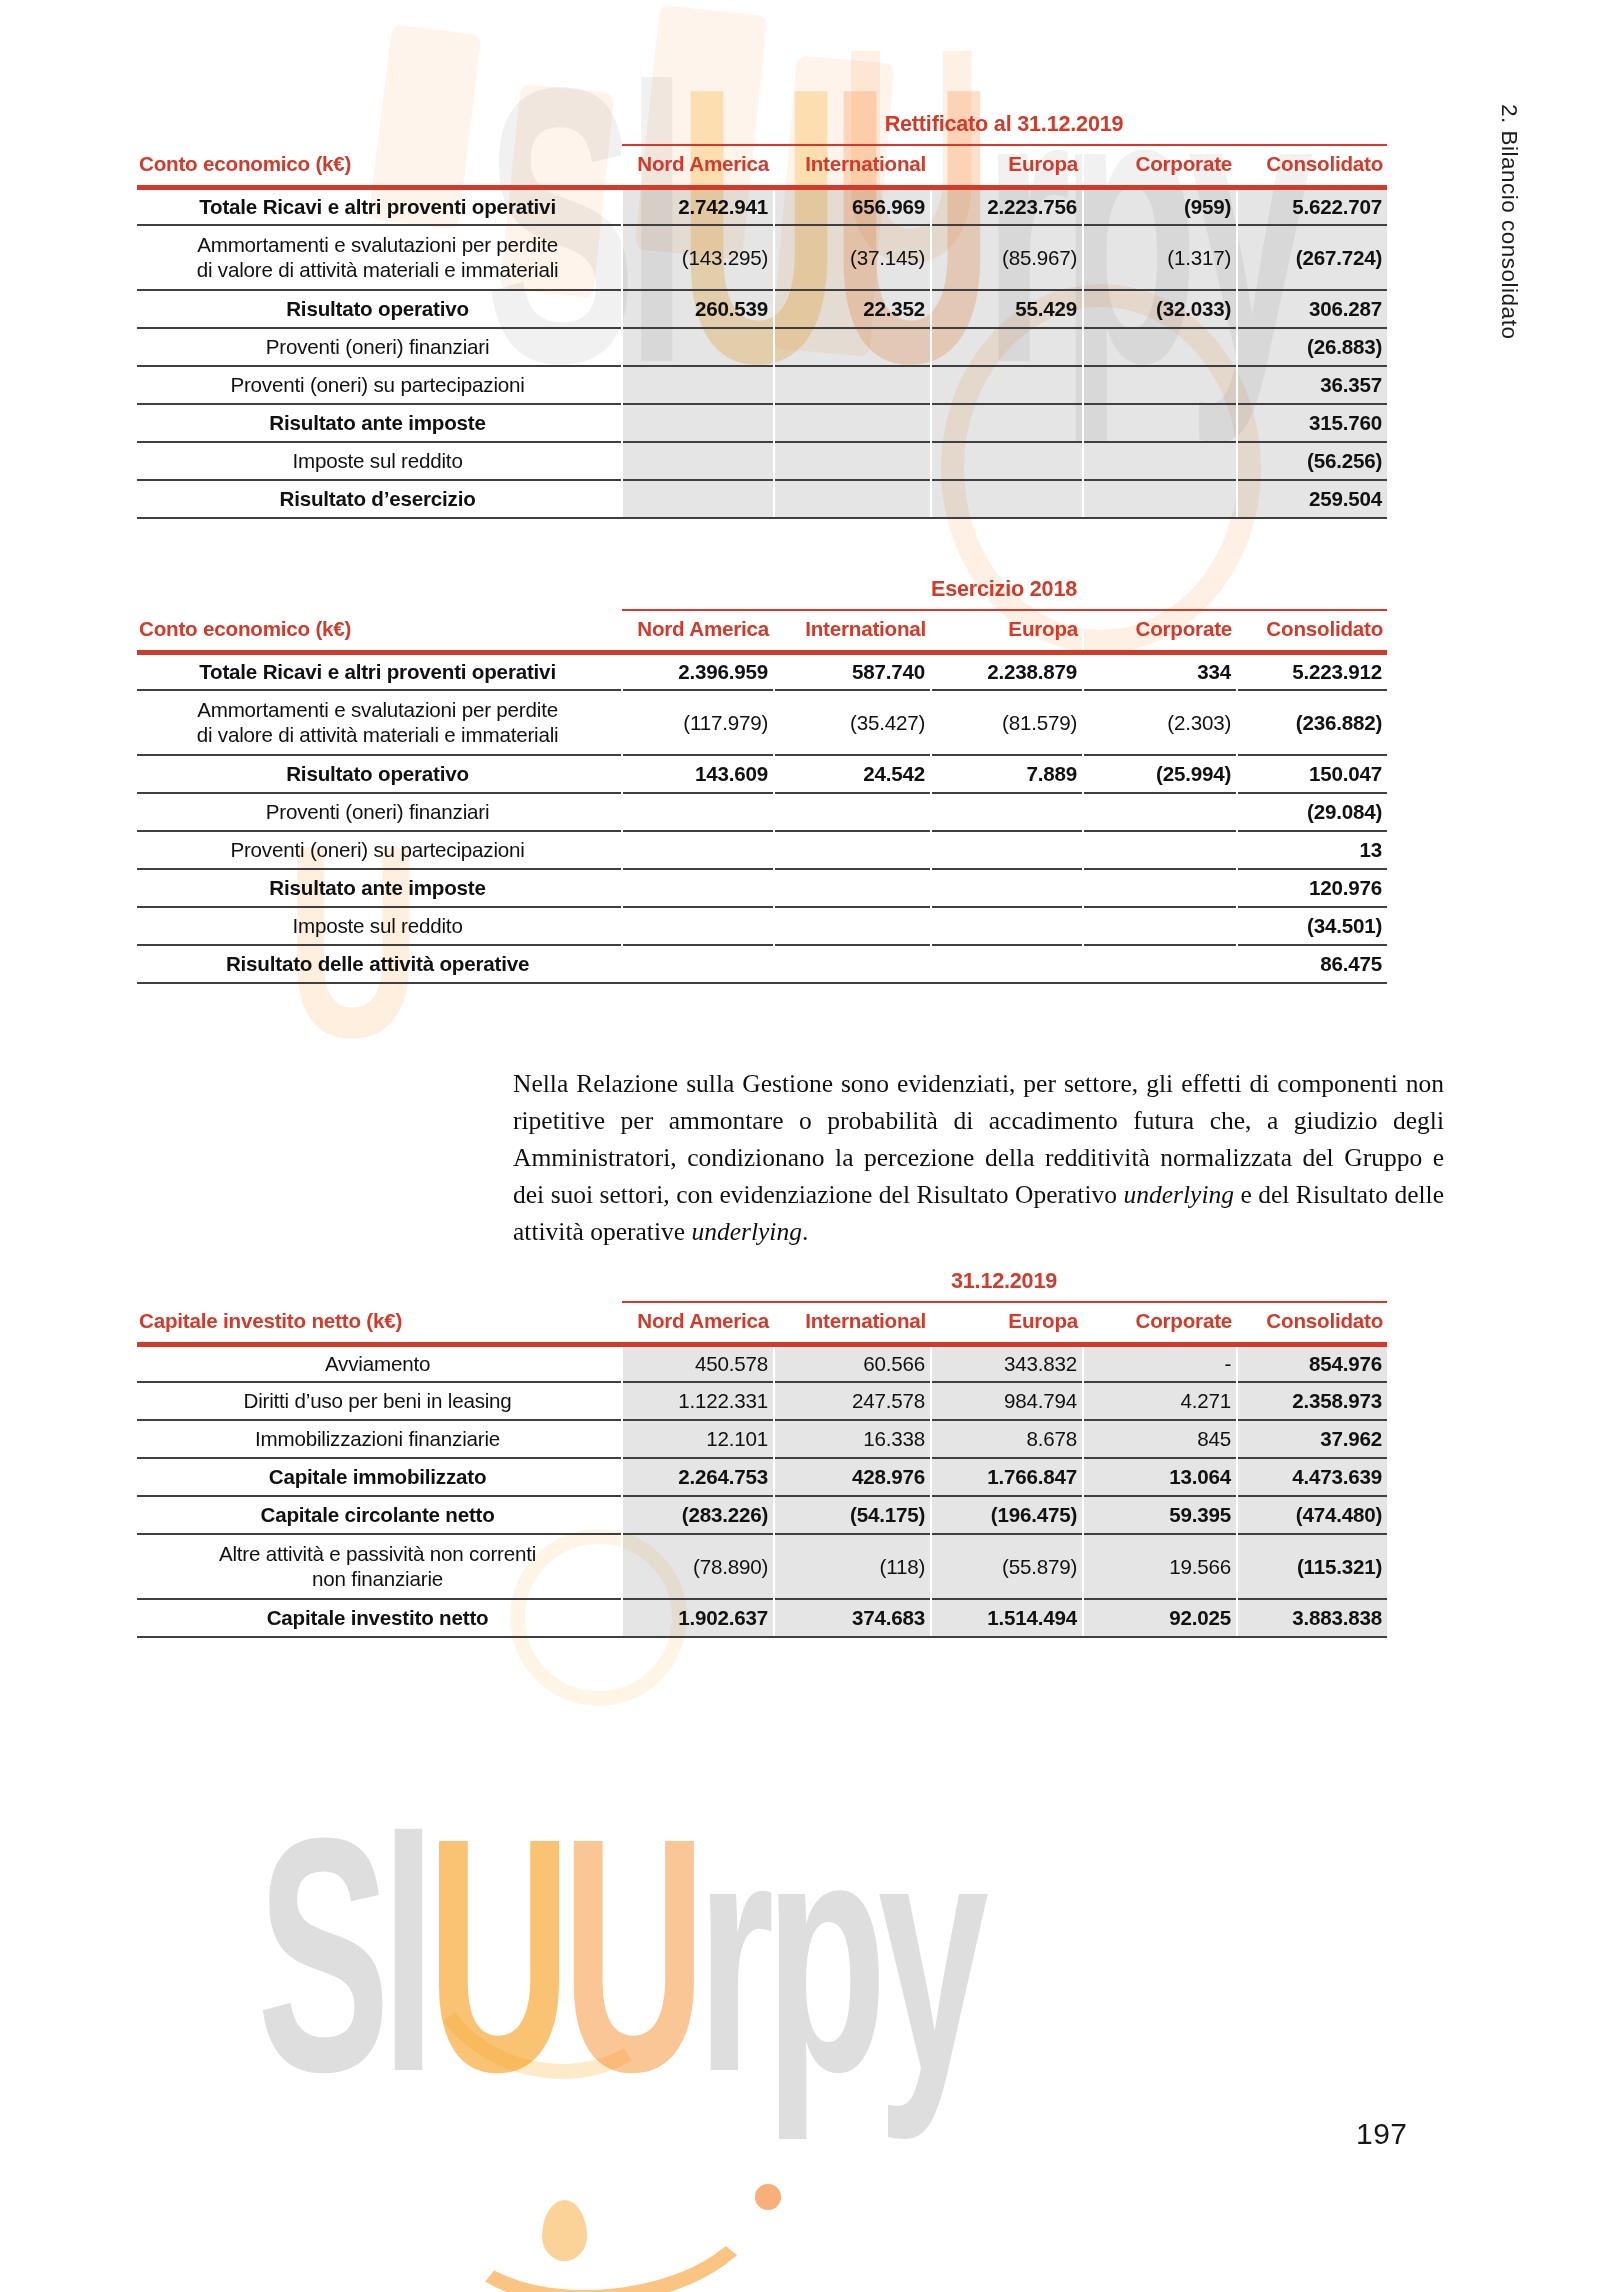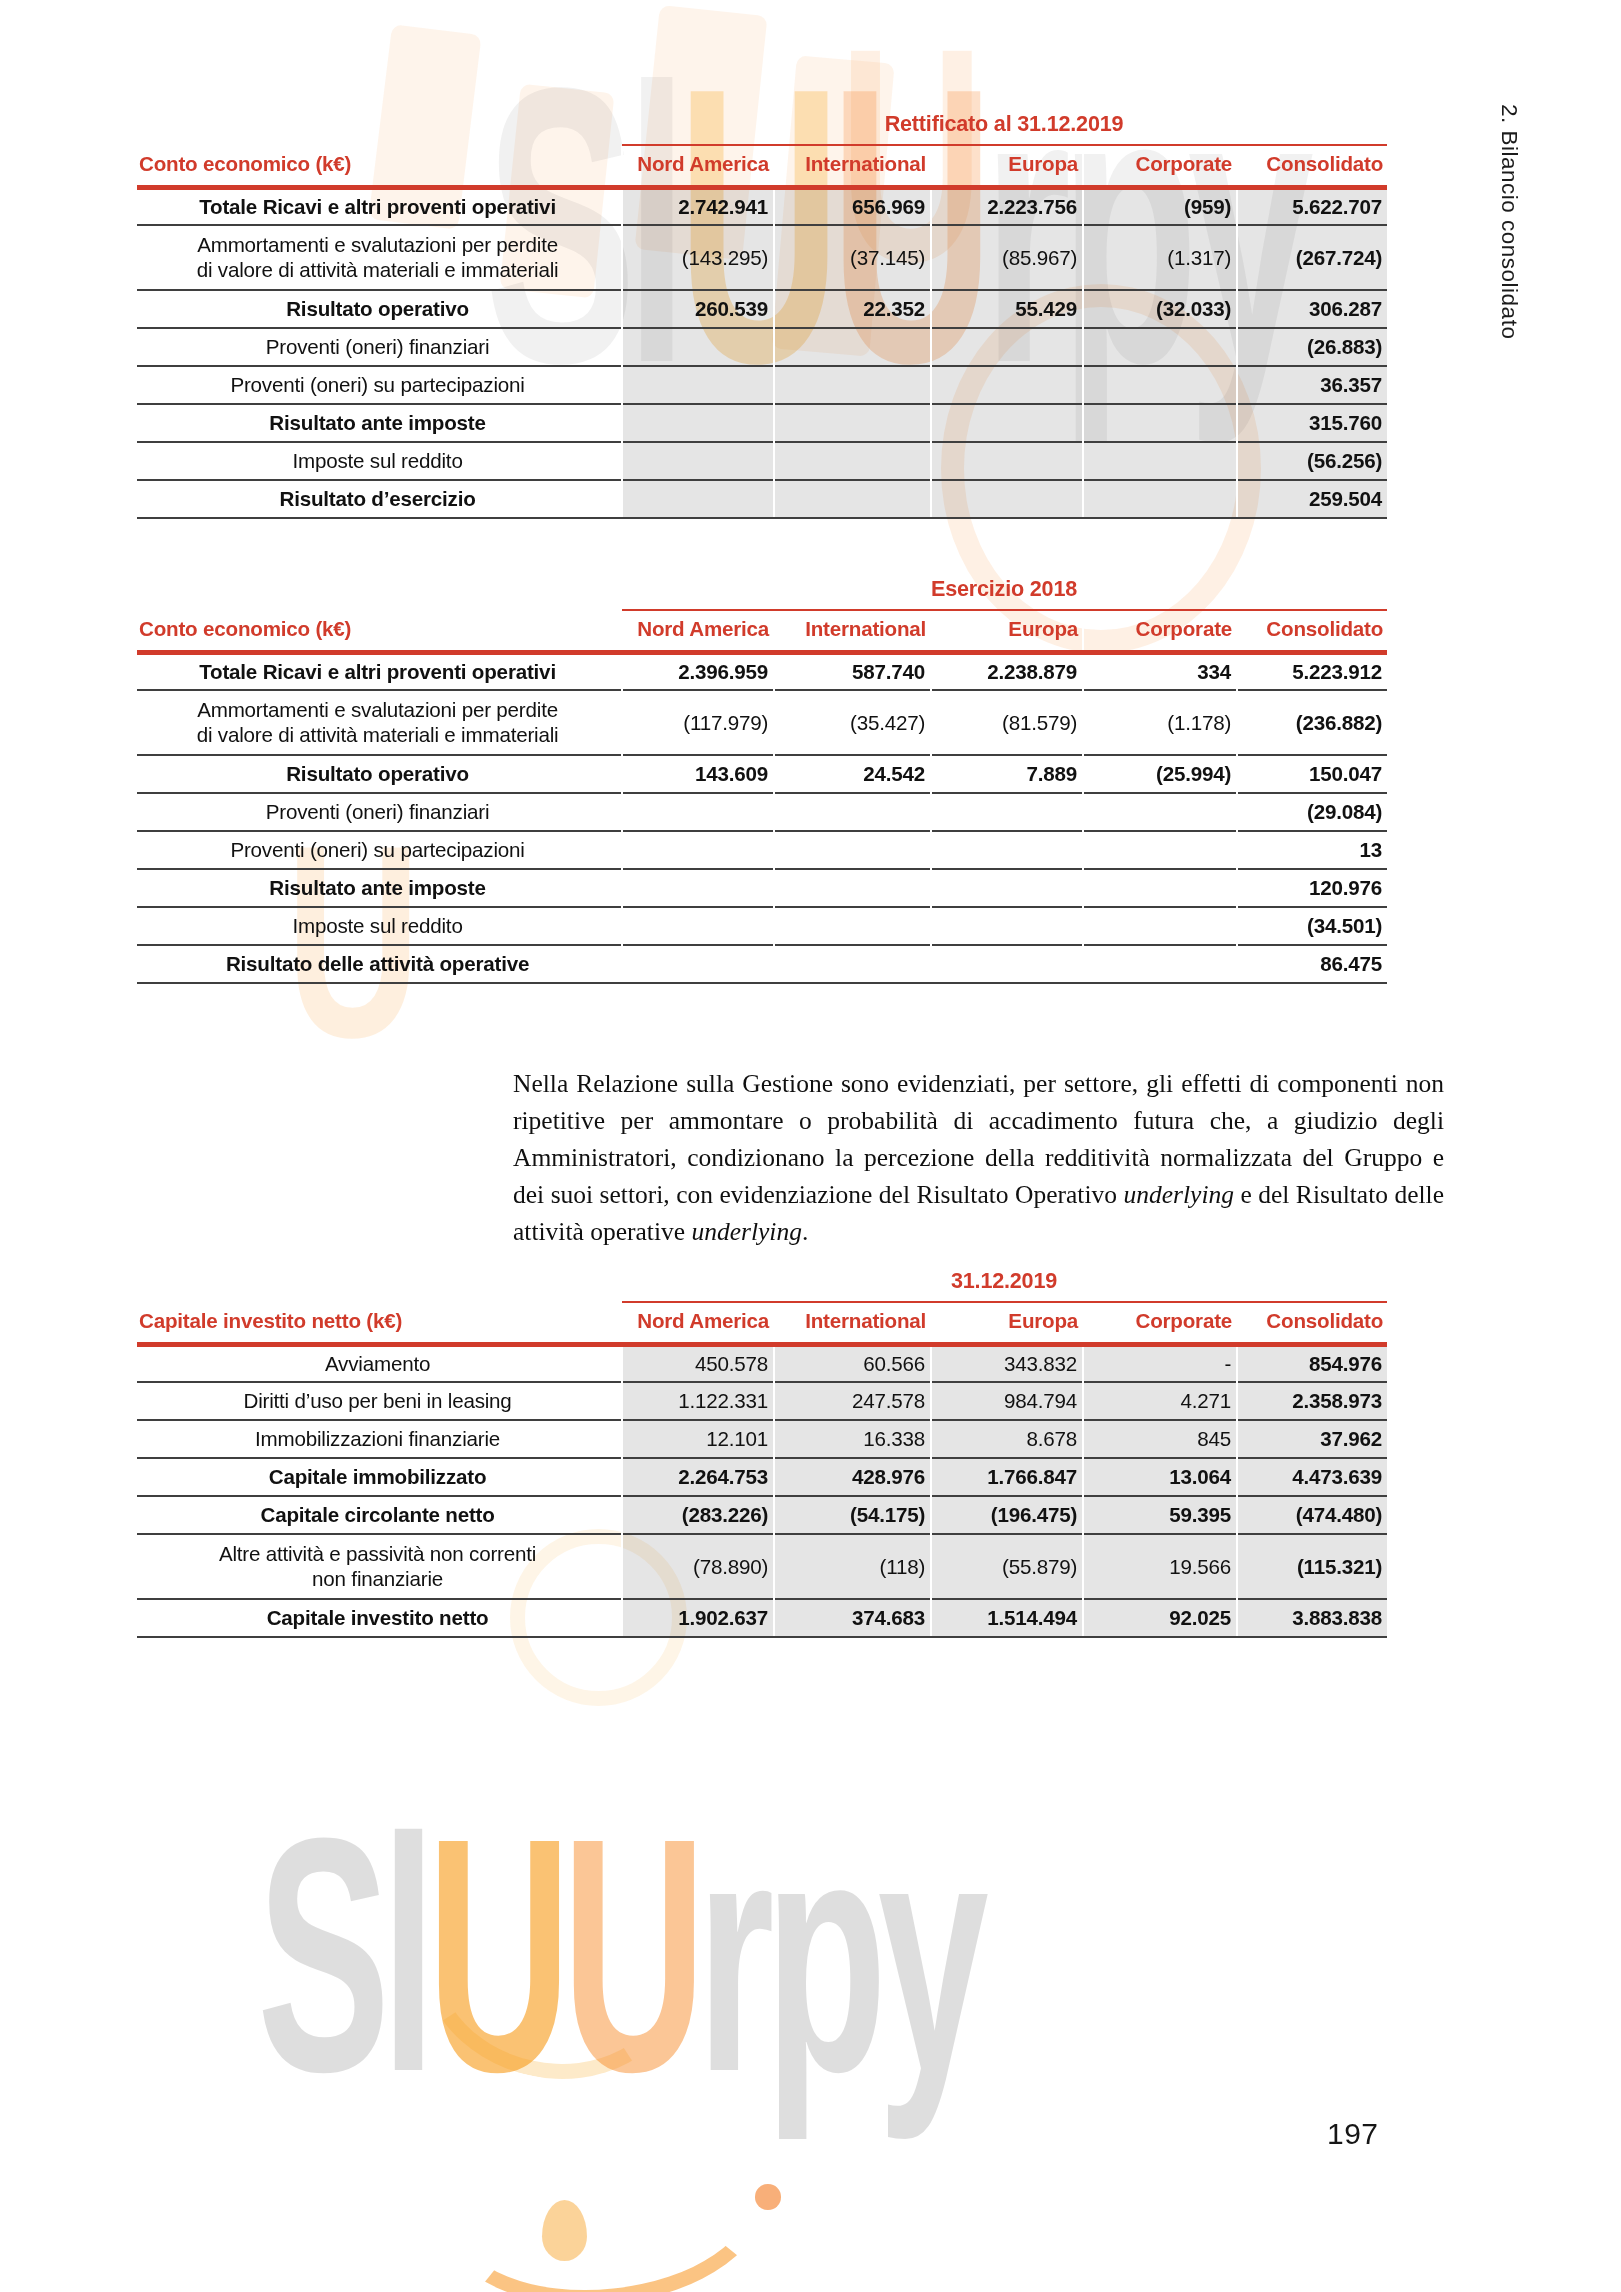--- a/index.html
+++ b/index.html
@@ -86,21 +86,21 @@
     text-align:justify;color:#101010;margin-left:44px;
   }
   .para i{font-style:italic;}
 
   .side-caption{
     position:absolute;left:1496px;top:104px;
     writing-mode:vertical-rl;font-size:22.5px;color:#1c1c1c;letter-spacing:0.5px;
     white-space:nowrap;
   }
   .page-number{
-    position:absolute;left:1327px;top:2117px;font-size:30px;color:#161616;letter-spacing:0.5px;
+    position:absolute;left:1356px;top:2117px;font-size:30px;color:#161616;letter-spacing:0.5px;
   }
 </style>
 </head>
 <body>
 
 <div class="wm-layer">
   <div class="wm-bar" id="bar1"></div>
   <div class="wm-bar" id="bar2"></div>
   <div class="wm-bar" id="bar3"></div>
   <div class="wm-bar" id="bar4"></div>
@@ -240,21 +240,21 @@
             <td class="val">587.740</td>
             <td class="val">2.238.879</td>
             <td class="val">334</td>
             <td class="val">5.223.912</td>
           </tr>
           <tr class="twoline">
             <td class="lbl">Ammortamenti e svalutazioni per perdite<br>di valore di attività materiali e immateriali</td>
             <td class="val">(117.979)</td>
             <td class="val">(35.427)</td>
             <td class="val">(81.579)</td>
-            <td class="val">(1.178)</td>
+            <td class="val">(2.303)</td>
             <td class="val">(236.882)</td>
           </tr>
           <tr class="bold">
             <td class="lbl">Risultato operativo</td>
             <td class="val">143.609</td>
             <td class="val">24.542</td>
             <td class="val">7.889</td>
             <td class="val">(25.994)</td>
             <td class="val">150.047</td>
           </tr>

